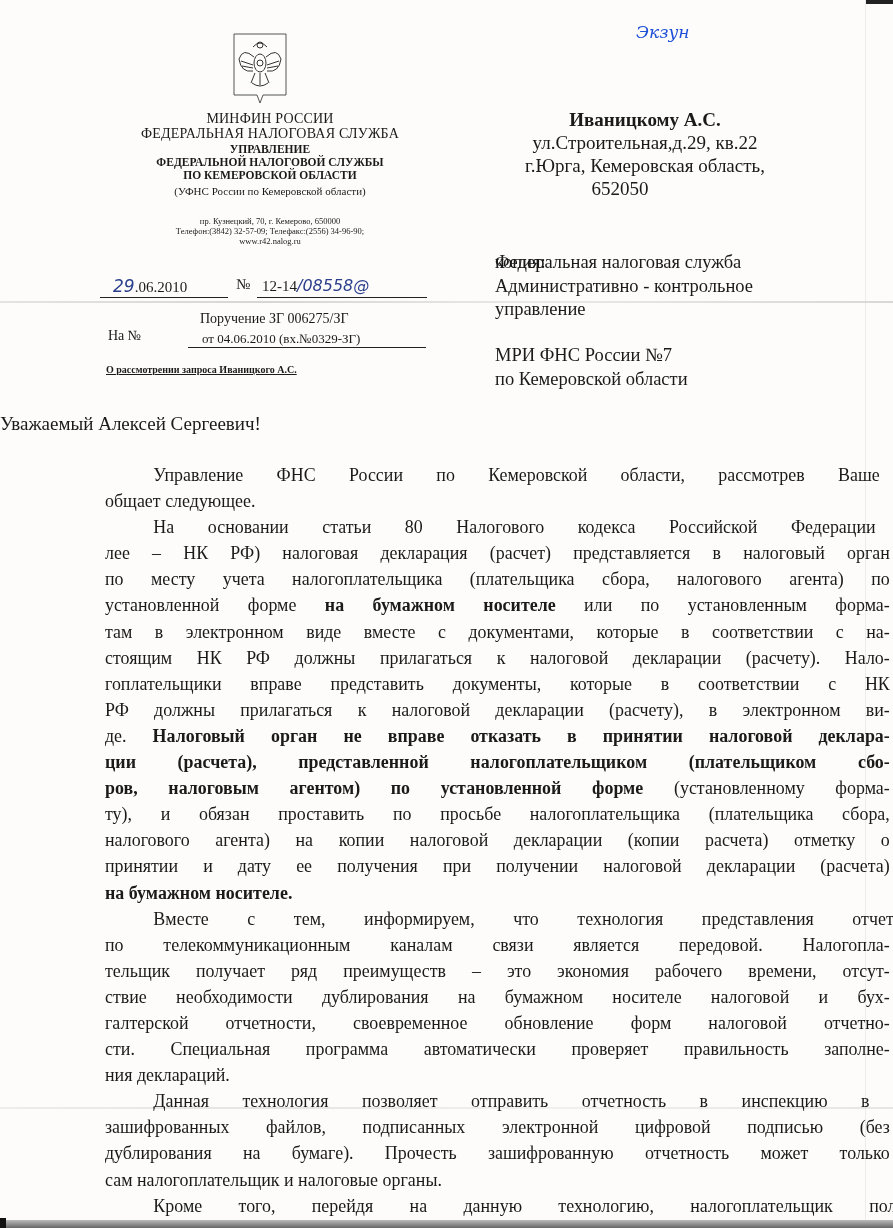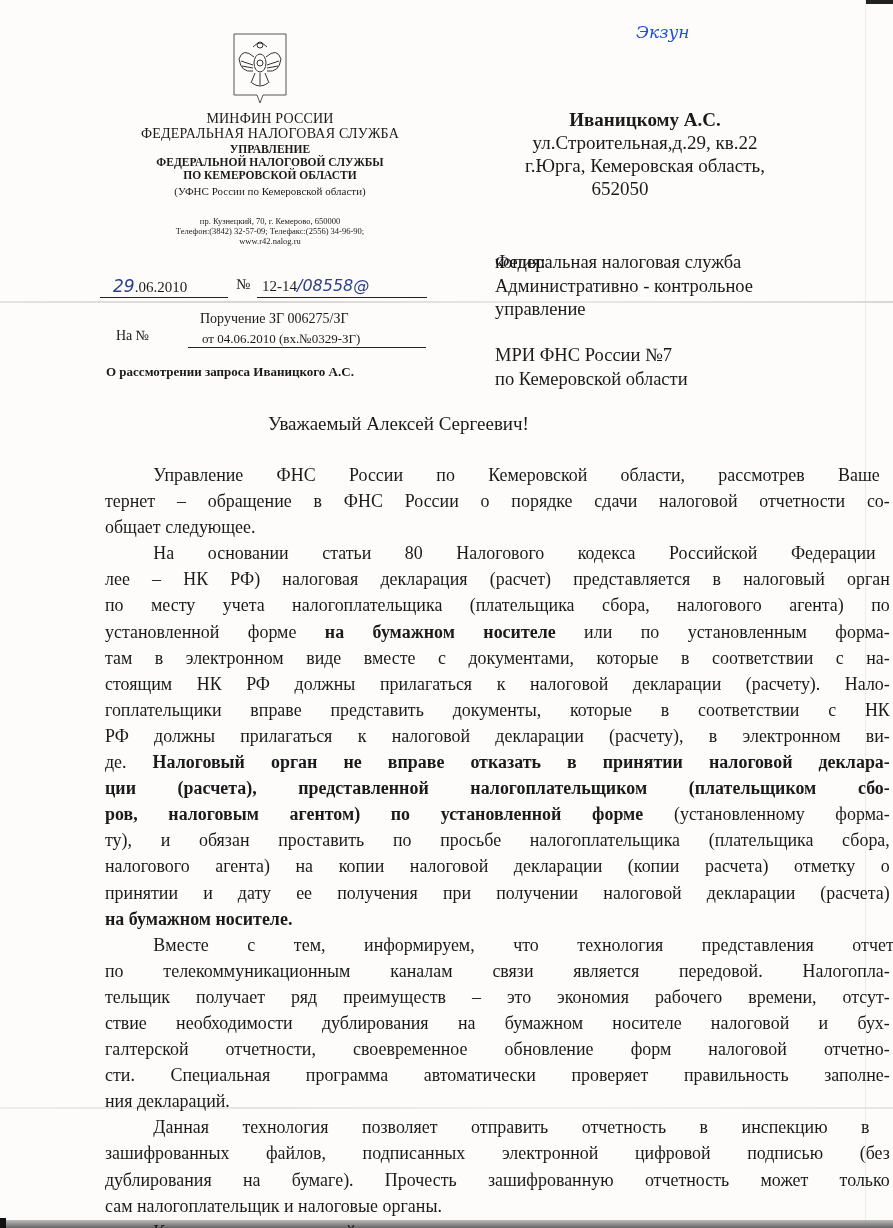--- a/index.html
+++ b/index.html
@@ -35,21 +35,21 @@
   .rowline { position:absolute; height:1px; background:#222; }
   .hand { font-family:"DejaVu Sans", sans-serif; font-style:italic; color:#2b3f8c; }
   .f15 { font-size:15px; }
 
   
   .addr { position:absolute; left:495px; width:300px; text-align:center; font-size:19px; line-height:23px; }
   .copy { position:absolute; left:495px; font-size:18.5px; line-height:24.5px; }
 
   .pencil { position:absolute; left:636px; top:22px; font-family:"DejaVu Serif", serif; font-style:italic; color:#1d4ed8; font-size:17px; }
 
-  .greeting { position:absolute; left:0; width:797px; top:413px; text-align:center; font-size:19px; }
+  .greeting { position:absolute; left:0; width:797px; top:413px; font-size:19px; }
 
   
   .body {
     position:absolute; left:105px; top:462px; width:785px;
     font-size:19.3px; line-height:26.1px;
     text-align:justify;
   }
   .body b { font-weight:bold; }
   .line { display:block; text-align:justify; text-align-last:justify; white-space:nowrap; overflow:hidden; }
   .line.last { text-align-last:left; }
@@ -97,26 +97,26 @@
     <span class="hand" style="font-size:17px">29</span><span>.06.2010</span>
   </div>
   <div class="rowline" style="left:100px;top:297px;width:128px;"></div>
 
   <div class="abs f15" style="left:236px;top:276px;">№</div>
   <div class="abs f15" style="left:262px;top:276px;">
     <span>12-14</span><span class="hand" style="font-size:16px">/08558@</span>
   </div>
   <div class="rowline" style="left:257px;top:297px;width:170px;"></div>
 
-  <div class="abs" style="left:108px;top:328px;font-size:14px;margin-left:8px;">На №</div>
+  <div class="abs" style="left:108px;top:328px;font-size:14px;">На №</div>
   <div class="abs" style="left:200px;top:311px;font-size:14px;">Поручение ЗГ 006275/ЗГ</div>
   <div class="abs" style="left:202px;top:331px;font-size:13px;">от 04.06.2010 (вх.№0329-ЗГ)</div>
   <div class="rowline" style="left:188px;top:347px;width:238px;"></div>
 
-  <div class="abs" style="left:106px;top:364px;font-size:13px;font-weight:bold;">О рассмотрении запроса Иваницкого А.С.</div>
+  <div class="abs" style="left:106px;top:364px;font-size:10px;font-weight:bold;text-decoration:underline;">О рассмотрении запроса Иваницкого А.С.</div>
 
   <div class="pencil">Экзун</div>
 
   <div class="addr" style="top:108px;font-weight:bold;">Иваницкому А.С.</div>
   <div class="addr" style="top:131px;">ул.Строительная,д.29, кв.22</div>
   <div class="addr" style="top:154px;">г.Юрга, Кемеровская область,</div>
   <div class="addr" style="top:177px;left:470px;width:300px;">652050</div>
 
   <div class="copy" style="top:226px;margin-top:24px;">копия:</div>
   <div class="copy" style="top:250px;">Федеральная налоговая служба</div>
@@ -125,23 +125,20 @@
   <div class="copy" style="top:343px;">МРИ ФНС России №7</div>
   <div class="copy" style="top:367px;">по Кемеровской области</div>
 
   <div class="greeting">Уважаемый Алексей Сергеевич!</div>
 
   <div class="body" id="body">
       <div class="line-wrap">
         <span class="line cond ind">Управление ФНС России по Кемеровской области, рассмотрев Ваше ин-</span>
       </div>
       <div class="line-wrap">
-        <span class="line cond">тернет – обращение в ФНС России о порядке сдачи налоговой отчетности со-</span>
-      </div>
-      <div class="line-wrap">
         <span class="line cond last">общает следующее.</span>
       </div>
       <div class="line-wrap">
         <span class="line cond ind">На основании статьи 80 Налогового кодекса Российской Федерации (да-</span>
       </div>
       <div class="line-wrap">
         <span class="line cond">лее – НК РФ) налоговая декларация (расчет) представляется в налоговый орган</span>
       </div>
       <div class="line-wrap">
         <span class="line cond">по месту учета налогоплательщика (плательщика сбора, налогового агента) по</span>

